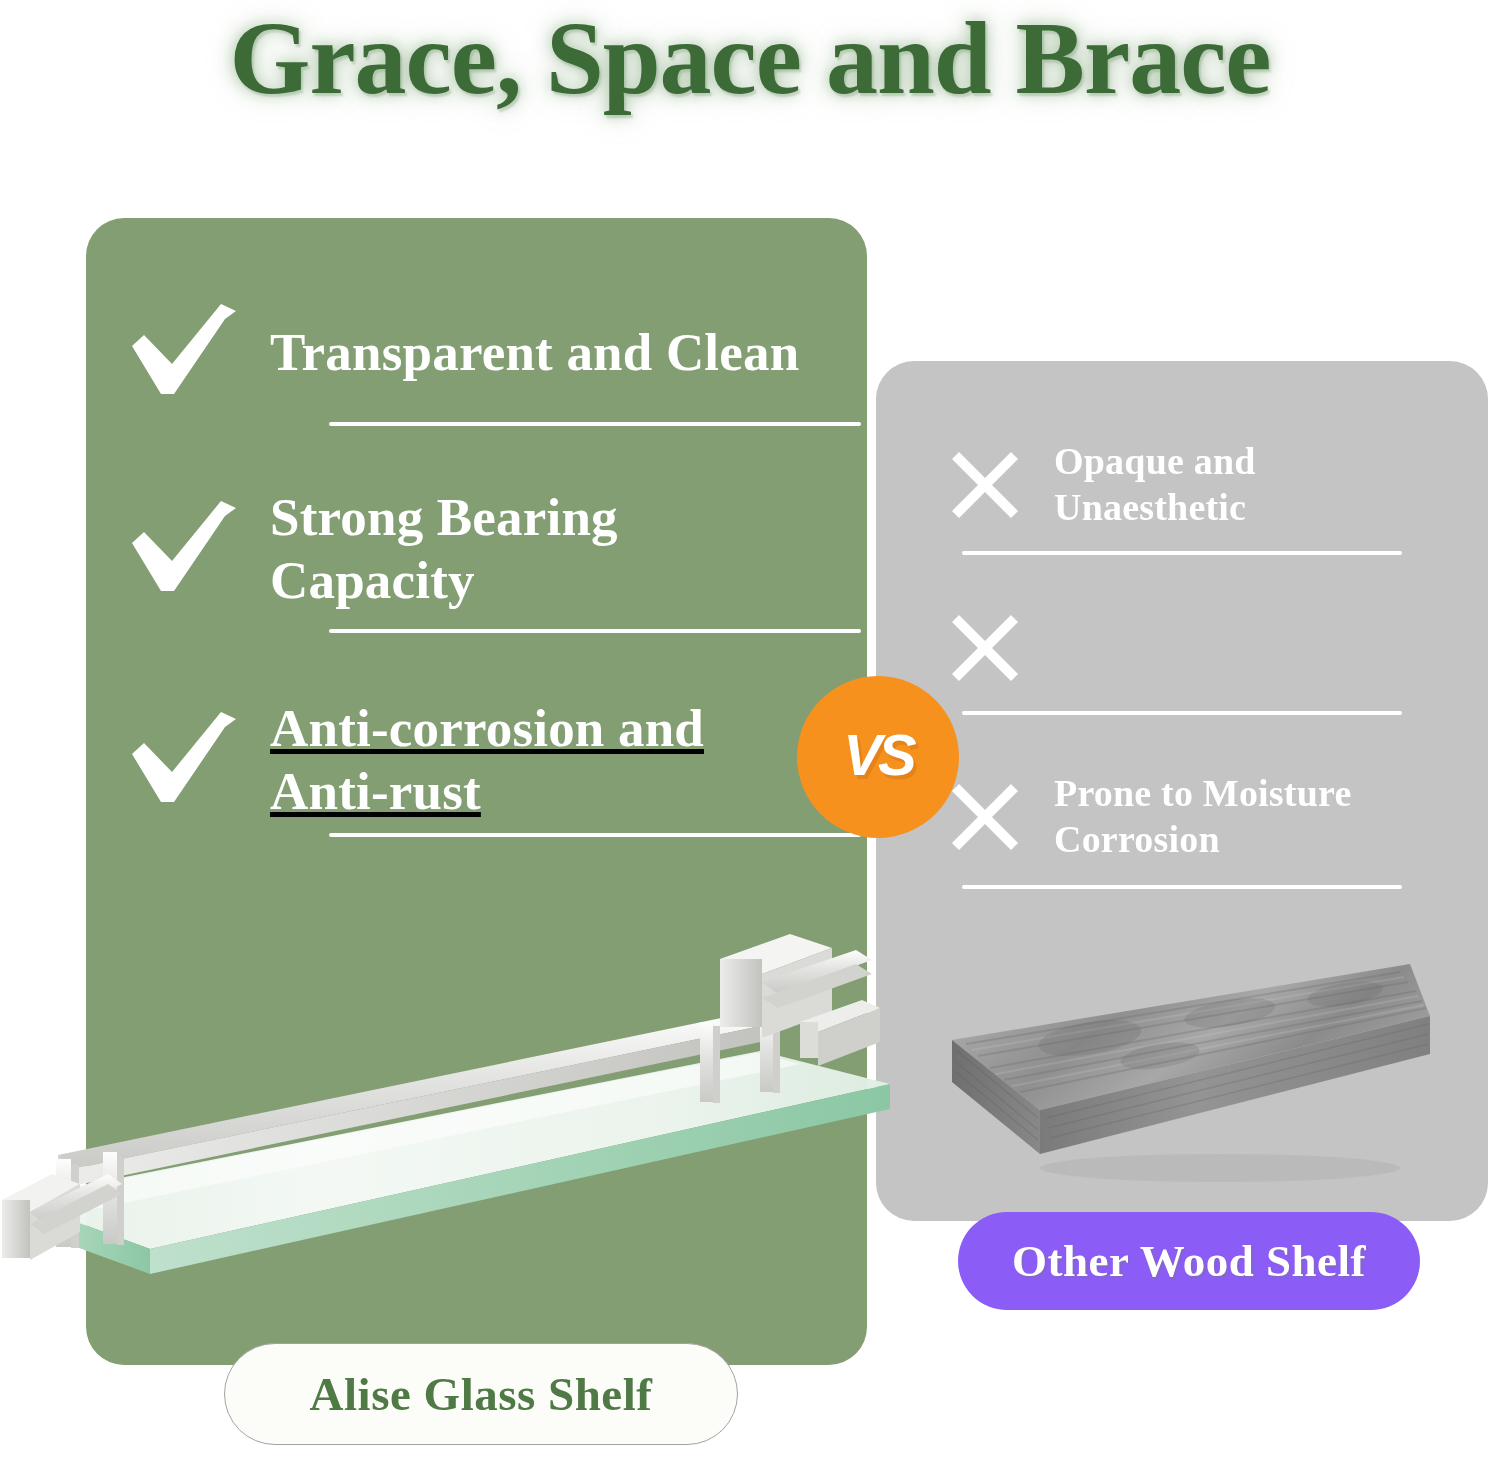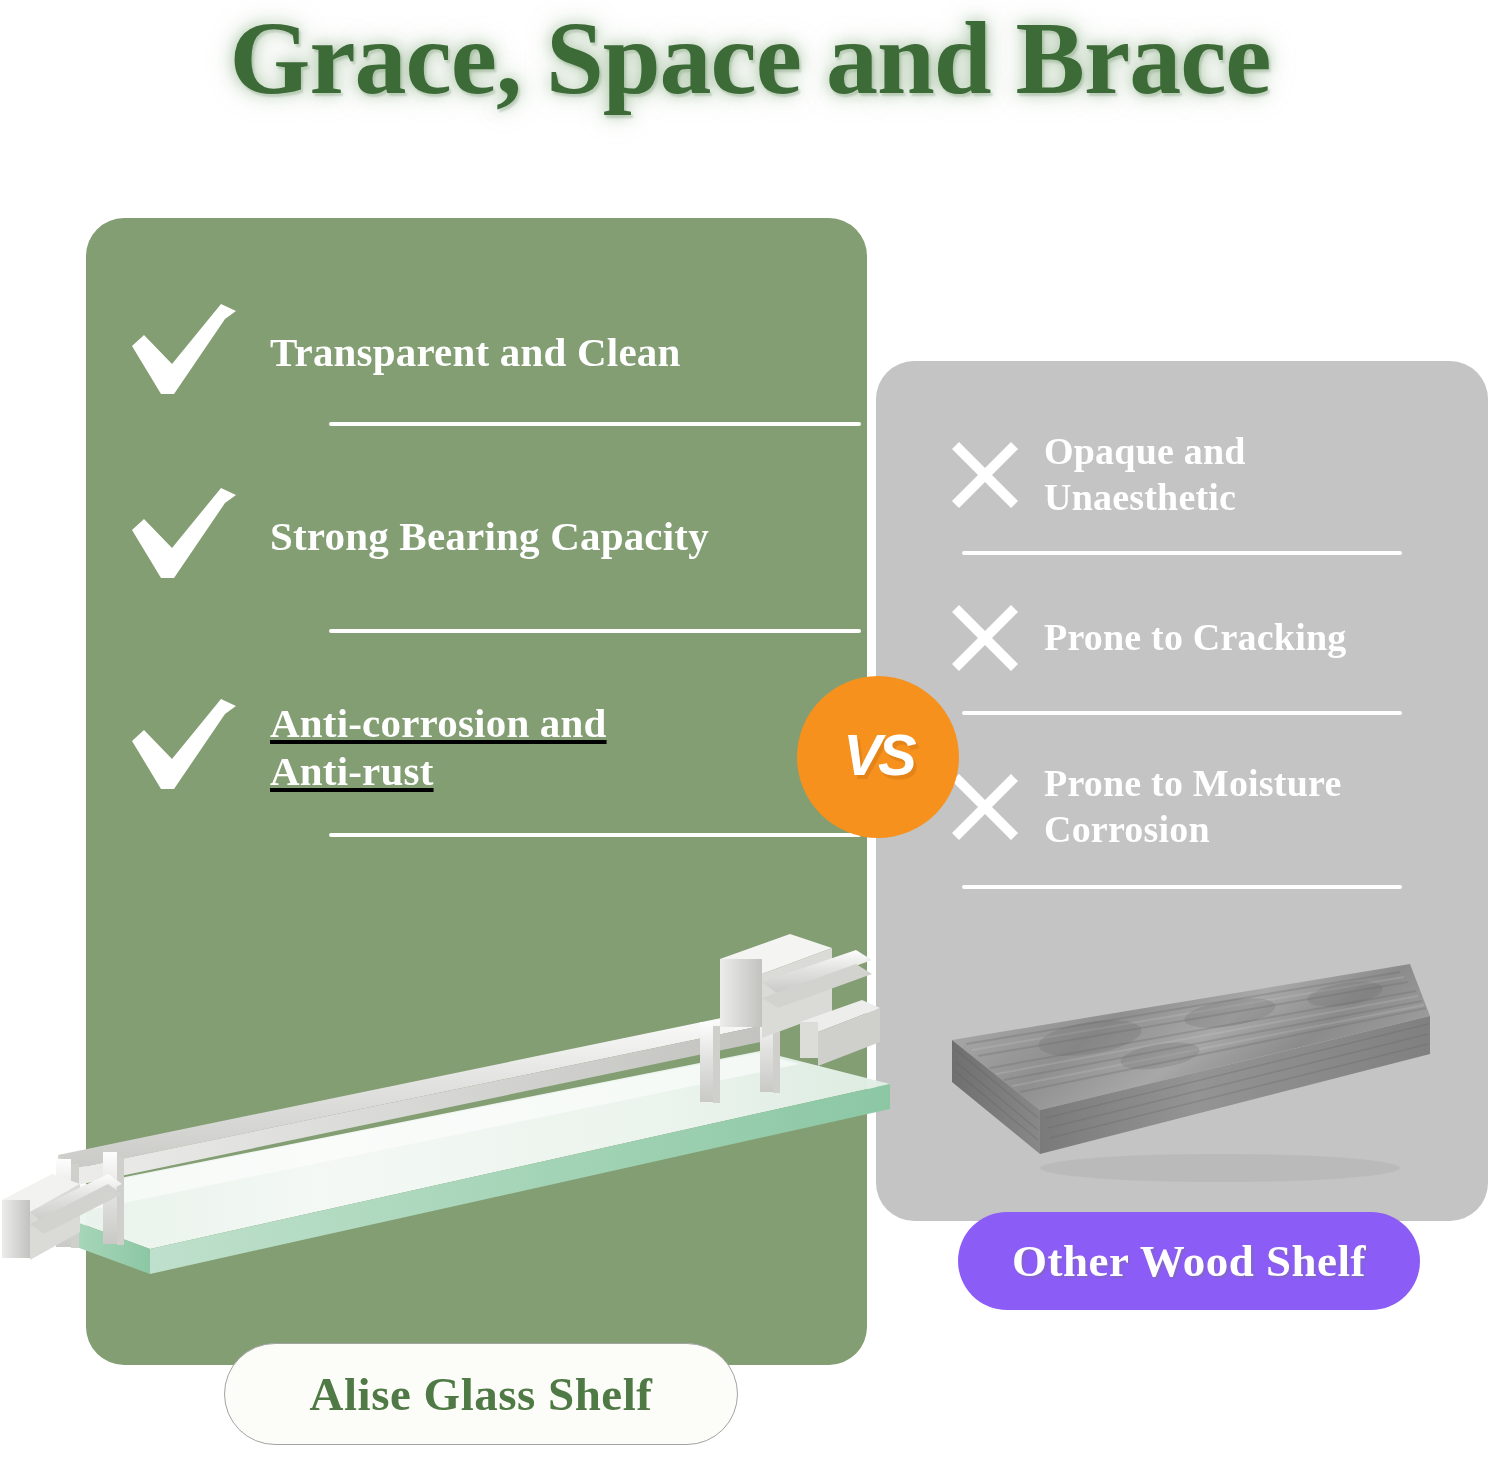--- a/index.html
+++ b/index.html
@@ -74,21 +74,21 @@
     position: absolute;
     display: flex;
     align-items: center;
     gap: 30px;
     left: 42px;
     width: 700px;
   }
   .featL .label {
     color: #ffffff;
     font-weight: bold;
-    font-size: 41px;
+    font-size: 53px;
     line-height: 1.18;
     letter-spacing: 0.2px;
   }
   .check {
     flex: 0 0 auto;
     width: 112px;
     height: 100px;
     position: relative;
   }
   .check svg { display: block; width: 112px; height: 100px; }
@@ -107,23 +107,24 @@
     position: absolute;
     left: 876px;
     top: 361px;
     width: 612px;
     z-index: 5;
   }
   .featR {
     position: absolute;
     display: flex;
     align-items: center;
-    gap: 22px;
+    gap: 32px;
     left: 72px;
     width: 540px;
+    margin-top: 10px;
   }
   .featR .label {
     color: #ffffff;
     font-weight: bold;
     font-size: 38px;
     line-height: 1.2;
     letter-spacing: 0.2px;
   }
   .cross {
     flex: 0 0 auto;
@@ -294,21 +295,20 @@
     </div>
 
     <div class="divR" style="top:190px;"></div>
 
     <div class="featR" style="top:240px;">
       <span class="cross">
         <svg viewBox="0 0 74 74">
           <path d="M11 4 L4 11 L30 37 L4 63 L11 70 L37 44 L63 70 L70 63 L44 37 L70 11 L63 4 L37 30 Z" fill="#ffffff"></path>
         </svg>
       </span>
-      <span class="label">Prone to Cracking</span>
     </div>
 
     <div class="divR" style="top:350px;"></div>
 
     <div class="featR" style="top:400px;">
       <span class="cross">
         <svg viewBox="0 0 74 74">
           <path d="M11 4 L4 11 L30 37 L4 63 L11 70 L37 44 L63 70 L70 63 L44 37 L70 11 L63 4 L37 30 Z" fill="#ffffff"></path>
         </svg>
       </span>

